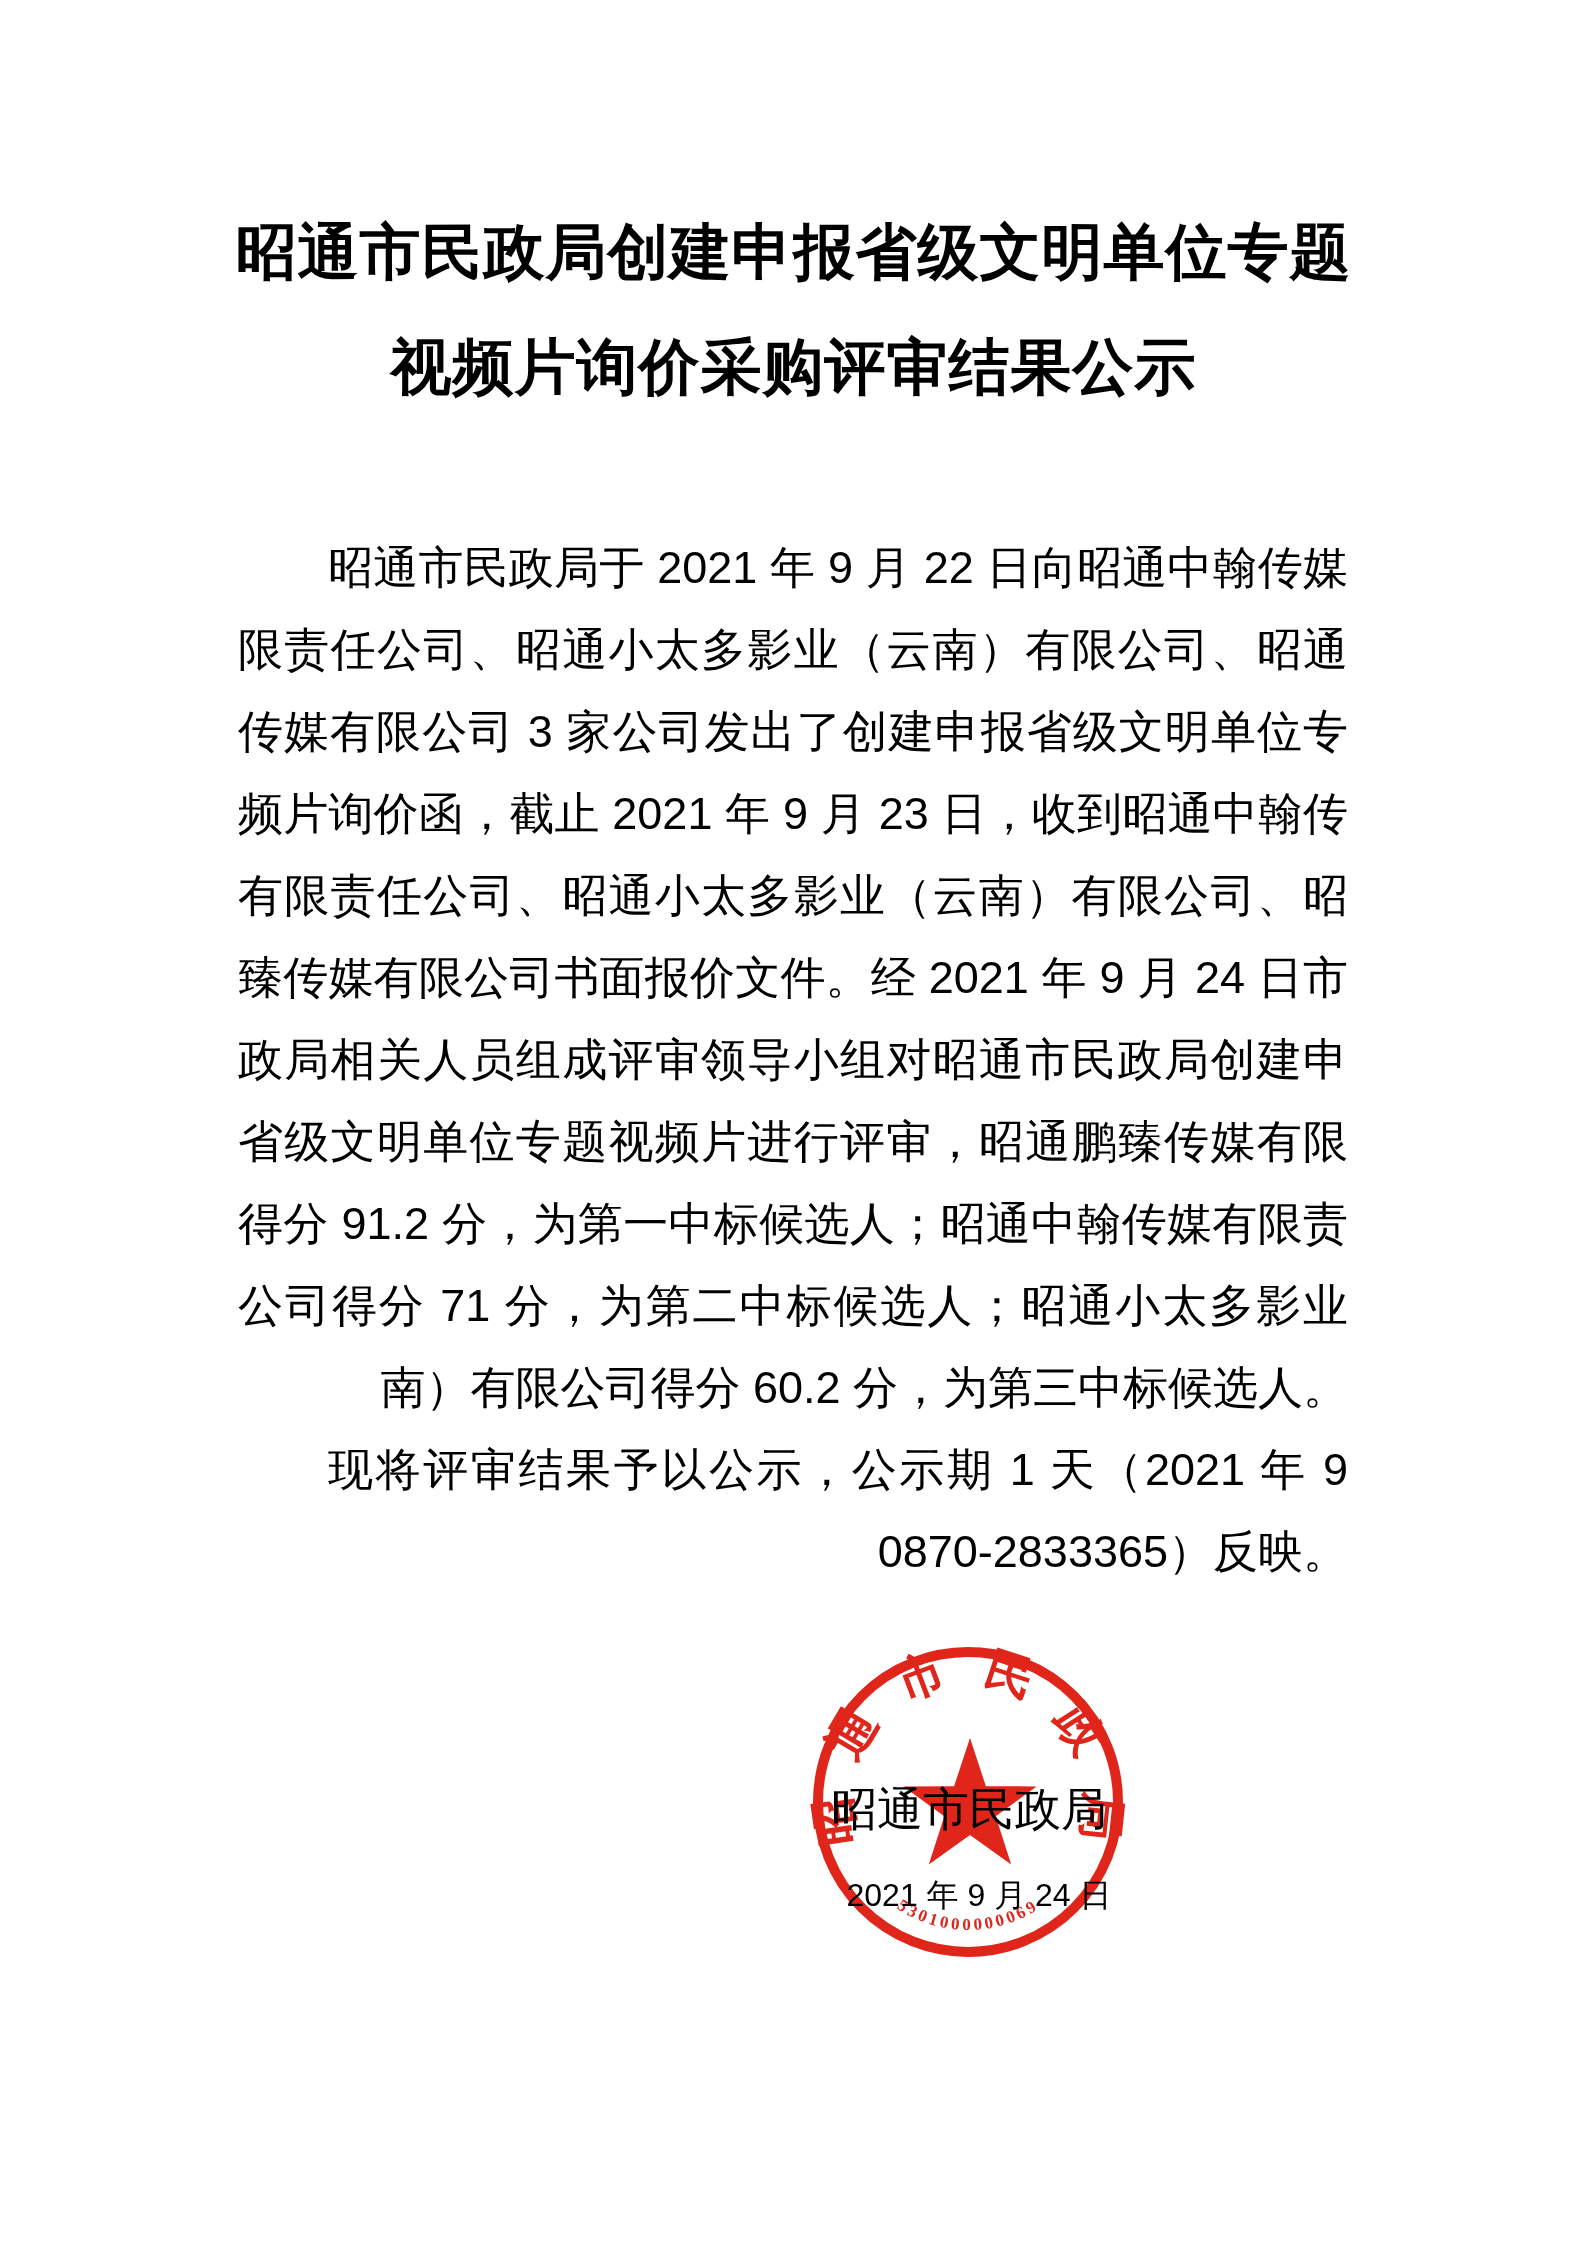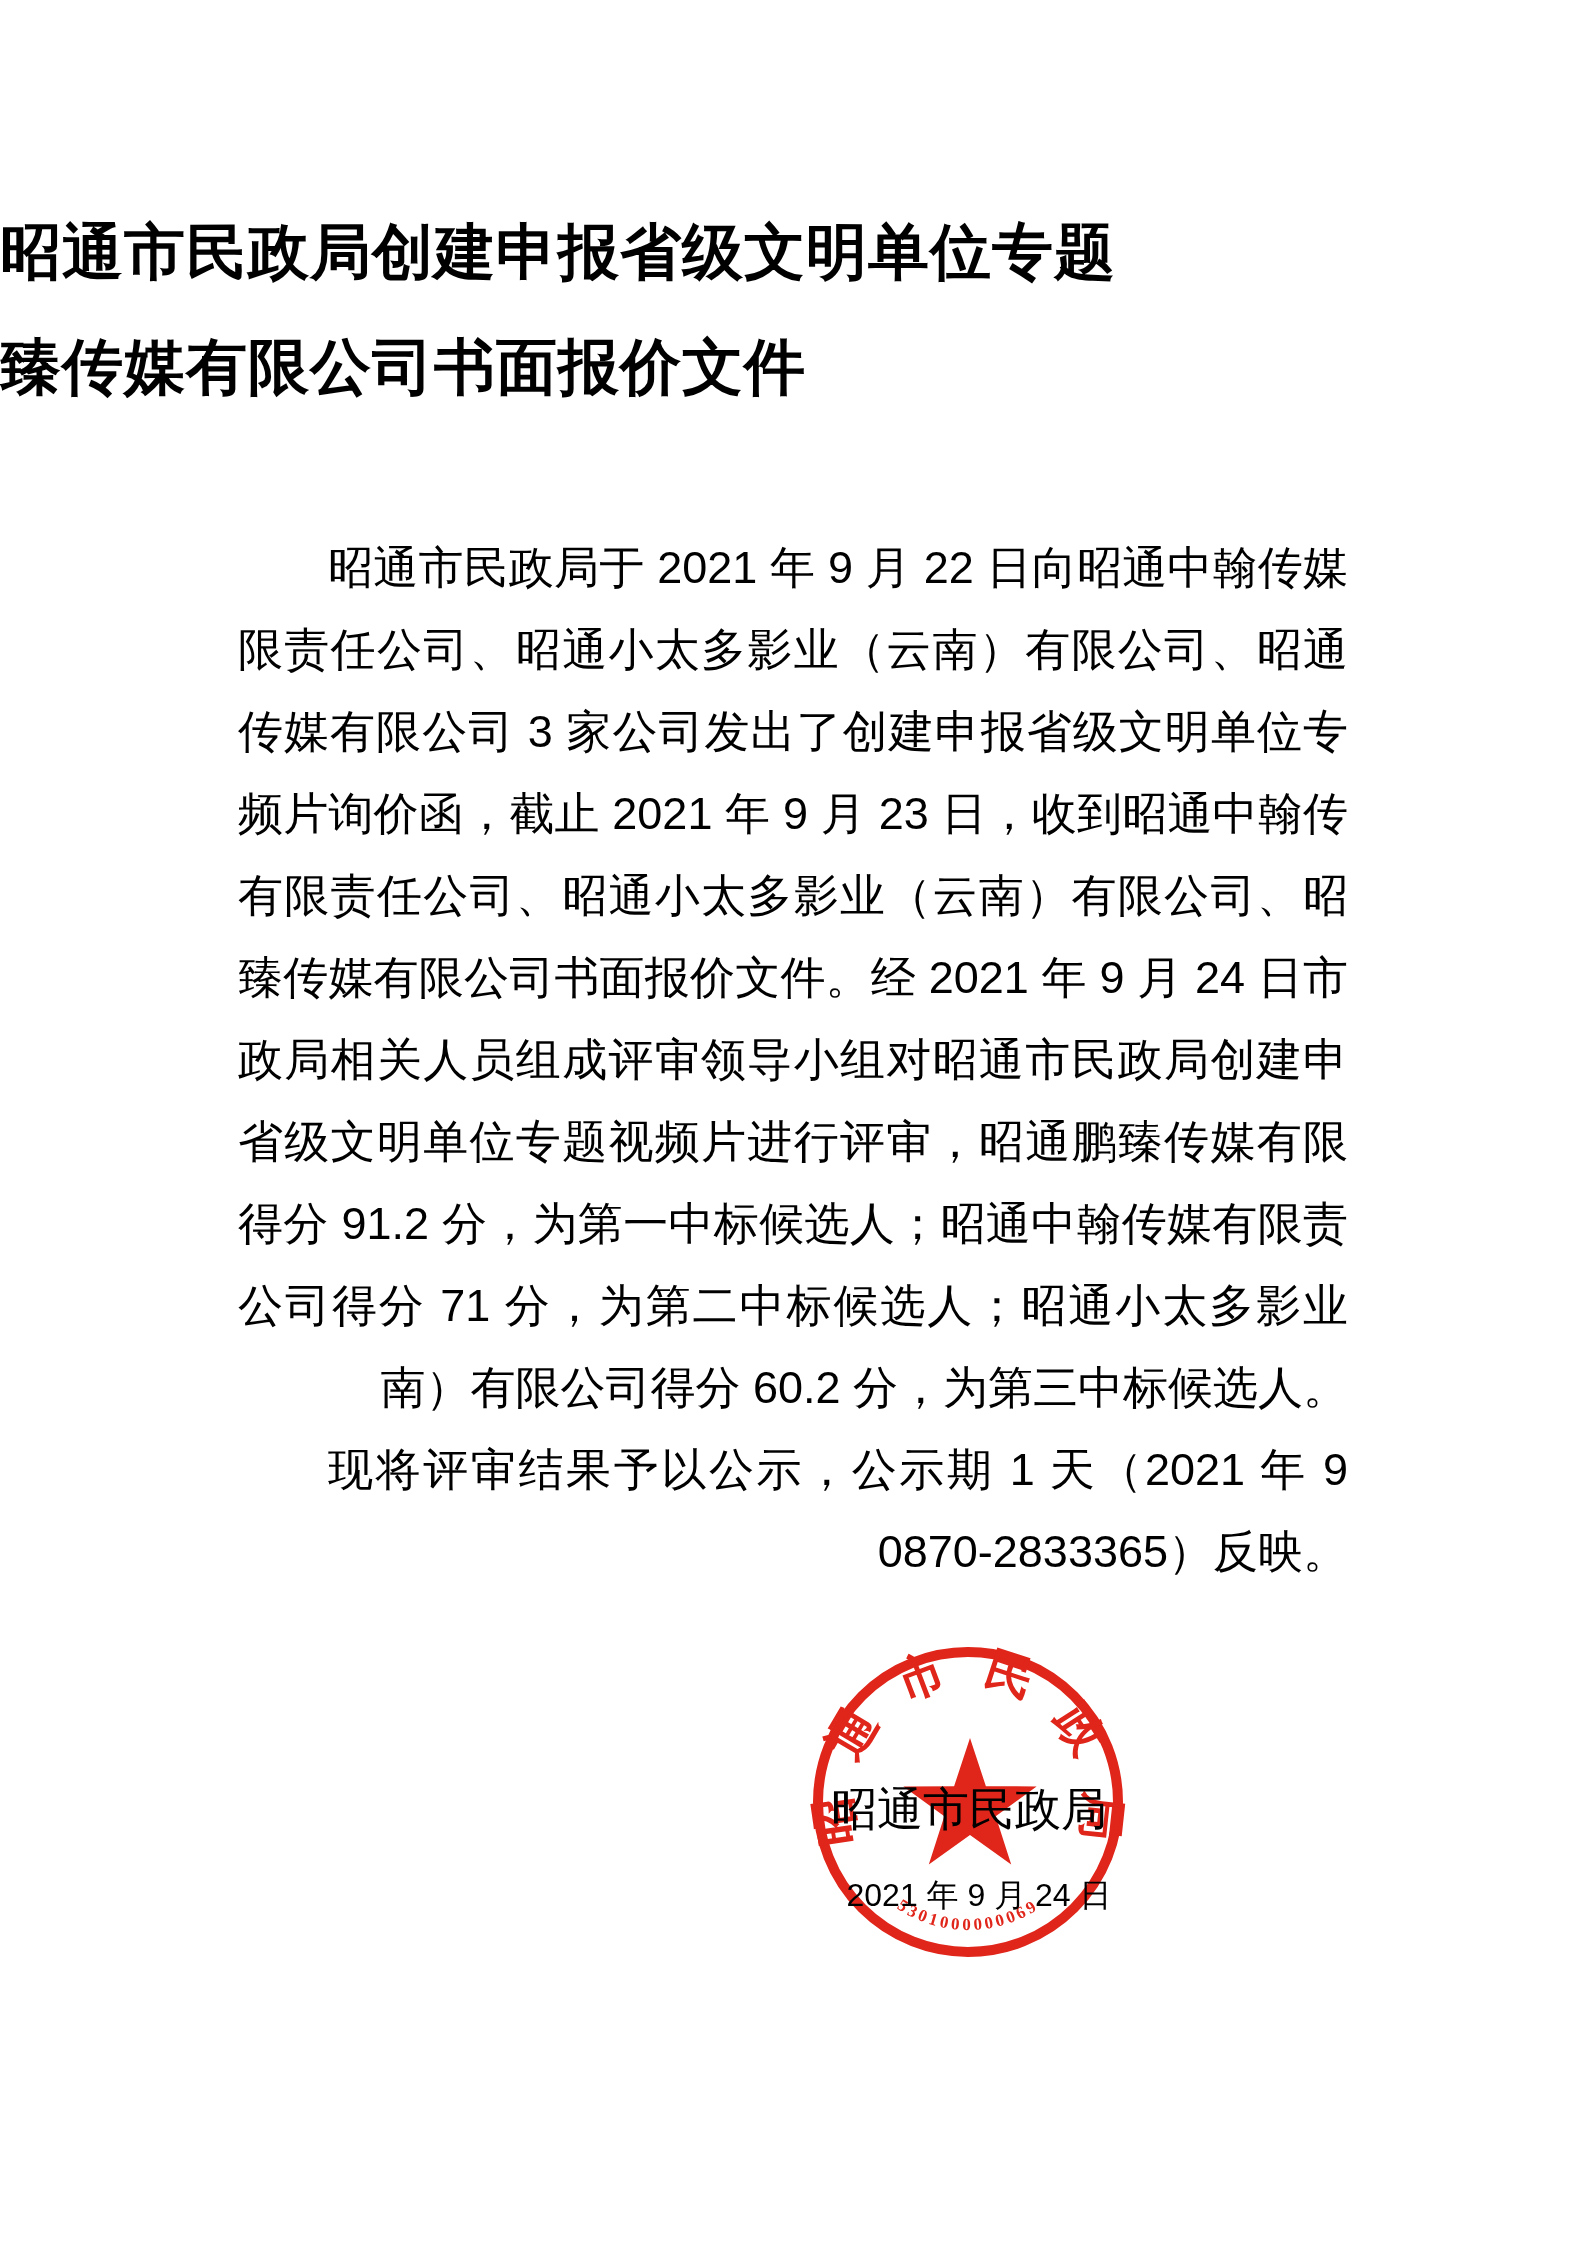--- a/index.html
+++ b/index.html
@@ -11,21 +11,21 @@
     background: #ffffff;
     overflow: hidden;
     font-family: "Liberation Sans", sans-serif;
     color: #000;
   }
   .title-block {
     position: absolute;
     top: 195px;
     left: 0;
     right: 0;
-    text-align: left;
+    text-align: center;
   }
   .title-line {
     font-size: 61px;
     font-weight: bold;
     line-height: 115px;
     letter-spacing: 1px;
     white-space: nowrap;
   }
   .body-block {
     position: absolute;
@@ -73,21 +73,21 @@
     white-space: nowrap;
   }
 </style>
 </head>
 <body>
 
 <div class="page">
 
   <div class="title-block">
     <div class="title-line">昭通市民政局创建申报省级文明单位专题</div>
-    <div class="title-line">臻传媒有限公司书面报价文件</div>
+    <div class="title-line">视频片询价采购评审结果公示</div>
   </div>
 
   <div class="body-block">
       <div class="line indent fill">昭通市民政局于 2021 年 9 月 22 日向昭通中翰传媒有</div>
       <div class="line fill">限责任公司、昭通小太多影业（云南）有限公司、昭通鹏臻</div>
       <div class="line fill">传媒有限公司 3 家公司发出了创建申报省级文明单位专题视</div>
       <div class="line fill">频片询价函，截止 2021 年 9 月 23 日，收到昭通中翰传媒</div>
       <div class="line fill">有限责任公司、昭通小太多影业（云南）有限公司、昭通鹏</div>
       <div class="line fill">臻传媒有限公司书面报价文件。经 2021 年 9 月 24 日市民</div>
       <div class="line fill">政局相关人员组成评审领导小组对昭通市民政局创建申报</div>

